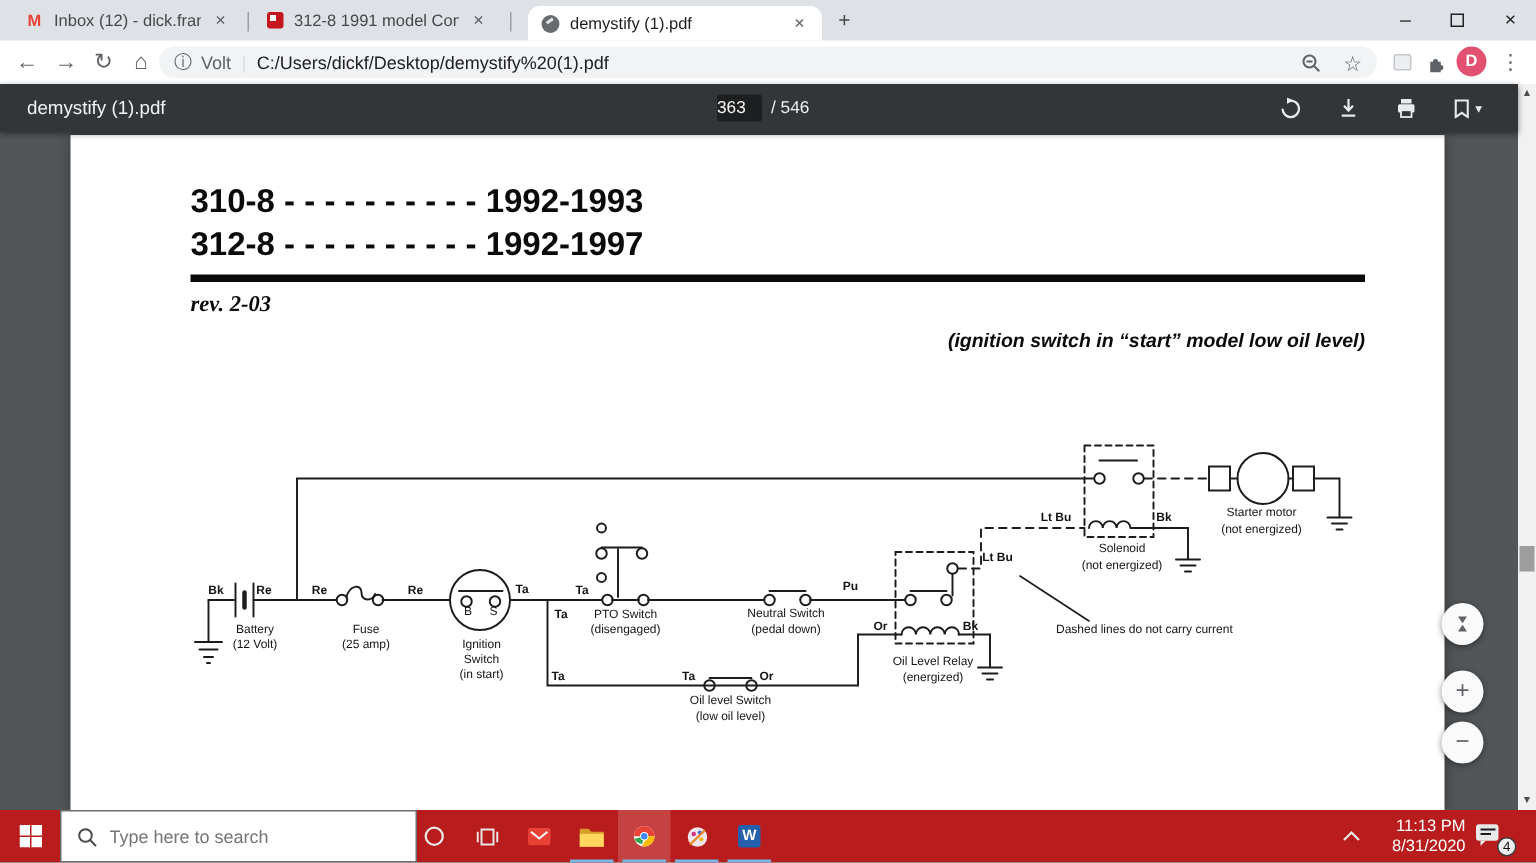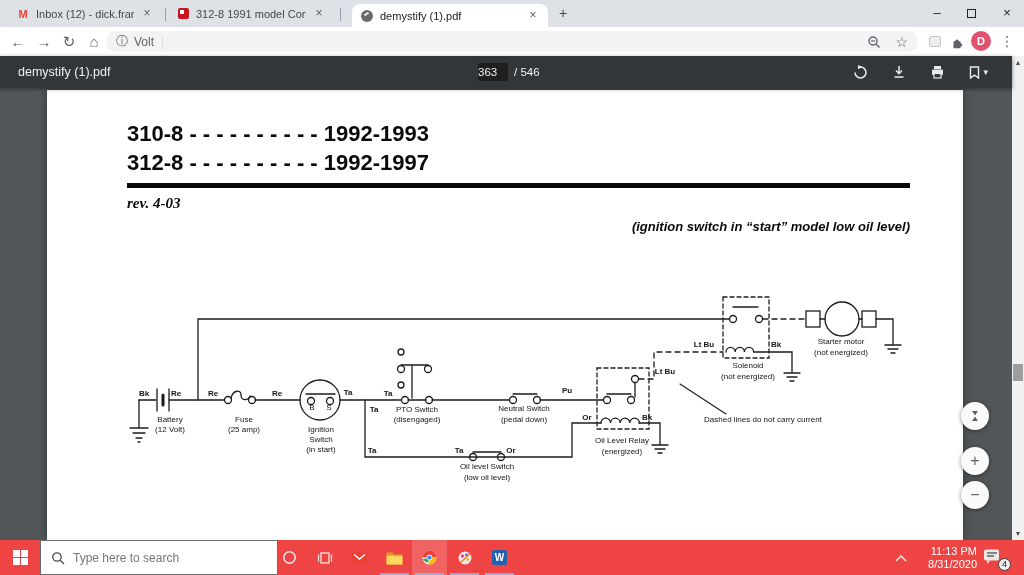--- a/index.html
+++ b/index.html
@@ -57,21 +57,21 @@
 
   
   .scrollbar { position:absolute; right:0; top:56px; width:12px; height:484px; background:#f1f1f1; }
   .sb-arrow { position:absolute; left:0; width:12px; height:13px; font-size:7px; color:#505050; text-align:center; line-height:13px; }
   .sb-thumb { position:absolute; left:1px; top:308px; width:10px; height:17px; background:#9d9d9d; }
 
   
   .fab { position:absolute; width:28px; height:28px; border-radius:50%; background:#fafafa; box-shadow:0 1px 4px rgba(0,0,0,.45); display:flex; align-items:center; justify-content:center; color:#5f6368; font-size:16px; z-index:4; }
 
   
-  .taskbar { position:absolute; left:0; top:540px; width:1024px; height:35px; background:#ef4444; }
+  .taskbar { position:absolute; left:0; top:540px; width:1024px; height:35px; background:#b91c1c; }
   .startbtn { position:absolute; left:0; top:0; width:40px; height:35px; display:flex; align-items:center; justify-content:center; }
   .searchbox { position:absolute; left:40px; top:0; width:238px; height:35px; background:#fff; border:1px solid #6d6d6d; display:flex; align-items:center; padding-left:10px; gap:8px; }
   .searchbox input { border:none; outline:none; font-size:12px; width:180px; font-family:"Liberation Sans",sans-serif; color:#333; background:transparent; }
   .tb-cell { position:absolute; top:0; width:35px; height:35px; display:flex; align-items:center; justify-content:center; }
   .tb-cell.open::after { content:""; position:absolute; left:3px; bottom:0; width:29px; height:2px; background:#7ab7e8; }
   .tb-cell.current { background:rgba(255,255,255,.17); }
   .wordbox { width:15px; height:15px; background:#2460ac; border-radius:2px; color:#fff; font-size:10px; font-weight:bold; text-align:center; line-height:15px; }
   .tray-clock { position:absolute; left:915px; top:5px; width:62px; color:#fff; font-size:11px; text-align:right; line-height:13px; }
   .tray-chevron { position:absolute; left:894px; top:10px; }
   .notif { position:absolute; left:983px; top:8px; width:24px; height:20px; }
@@ -112,20 +112,21 @@
 
   <div class="navbar">
     <div class="navbtn" style="left:6px;">←</div>
     <div class="navbtn" style="left:32px;">→</div>
     <div class="navbtn" style="left:57px;">↻</div>
     <div class="navbtn" style="left:82px;">⌂</div>
     <div class="omnibox">
       <span class="scheme" style="margin-right:6px;">ⓘ</span>
       <span class="scheme">Volt</span>
       <span class="omni-sep">|</span>
+      <span>C:/Users/dickf/Desktop/demystify%20(1).pdf</span>
       <span class="omni-right">
         <svg width="14" height="14" viewBox="0 0 14 14">
           <circle cx="6" cy="6" r="4" fill="none" stroke="#5f6368" stroke-width="1.4"></circle>
           <line x1="9" y1="9" x2="12.5" y2="12.5" stroke="#5f6368" stroke-width="1.4"></line>
           <line x1="4" y1="6" x2="8" y2="6" stroke="#5f6368" stroke-width="1.2"></line>
         </svg>
         <span class="star">☆</span>
       </span>
     </div>
     <div class="sidebox"></div>
@@ -163,21 +164,21 @@
       </span>
     </div>
   </div>
 
   <div class="viewer">
     <div class="page">
 
       <div class="hrow" style="left:80px; top:31px;">310-8 - - - - - - - - - - 1992-1993</div>
       <div class="hrow" style="left:80px; top:60px;">312-8 - - - - - - - - - - 1992-1997</div>
       <div class="rule"></div>
-      <div class="rev">rev. 4-03</div>
+      <div class="rev">rev. 2-03</div>
       <div class="doc-subtitle">(ignition switch in “start” model low oil level)</div>
 
       <svg class="diagram-svg" width="916" height="450" viewBox="47 90 916 450">
         <g stroke="#1c1c1c" stroke-width="1.3" fill="none" stroke-linecap="round">
 
           <g>
             <path d="M139,400 V428 M130,428 H148 M133,433 H145 M136,438 H142 M138,442 H140"></path>
             <path d="M139,400 H156"></path>
             <path d="M157,389 V411"></path>
             <path d="M163,395 V405" stroke-width="3"></path>

